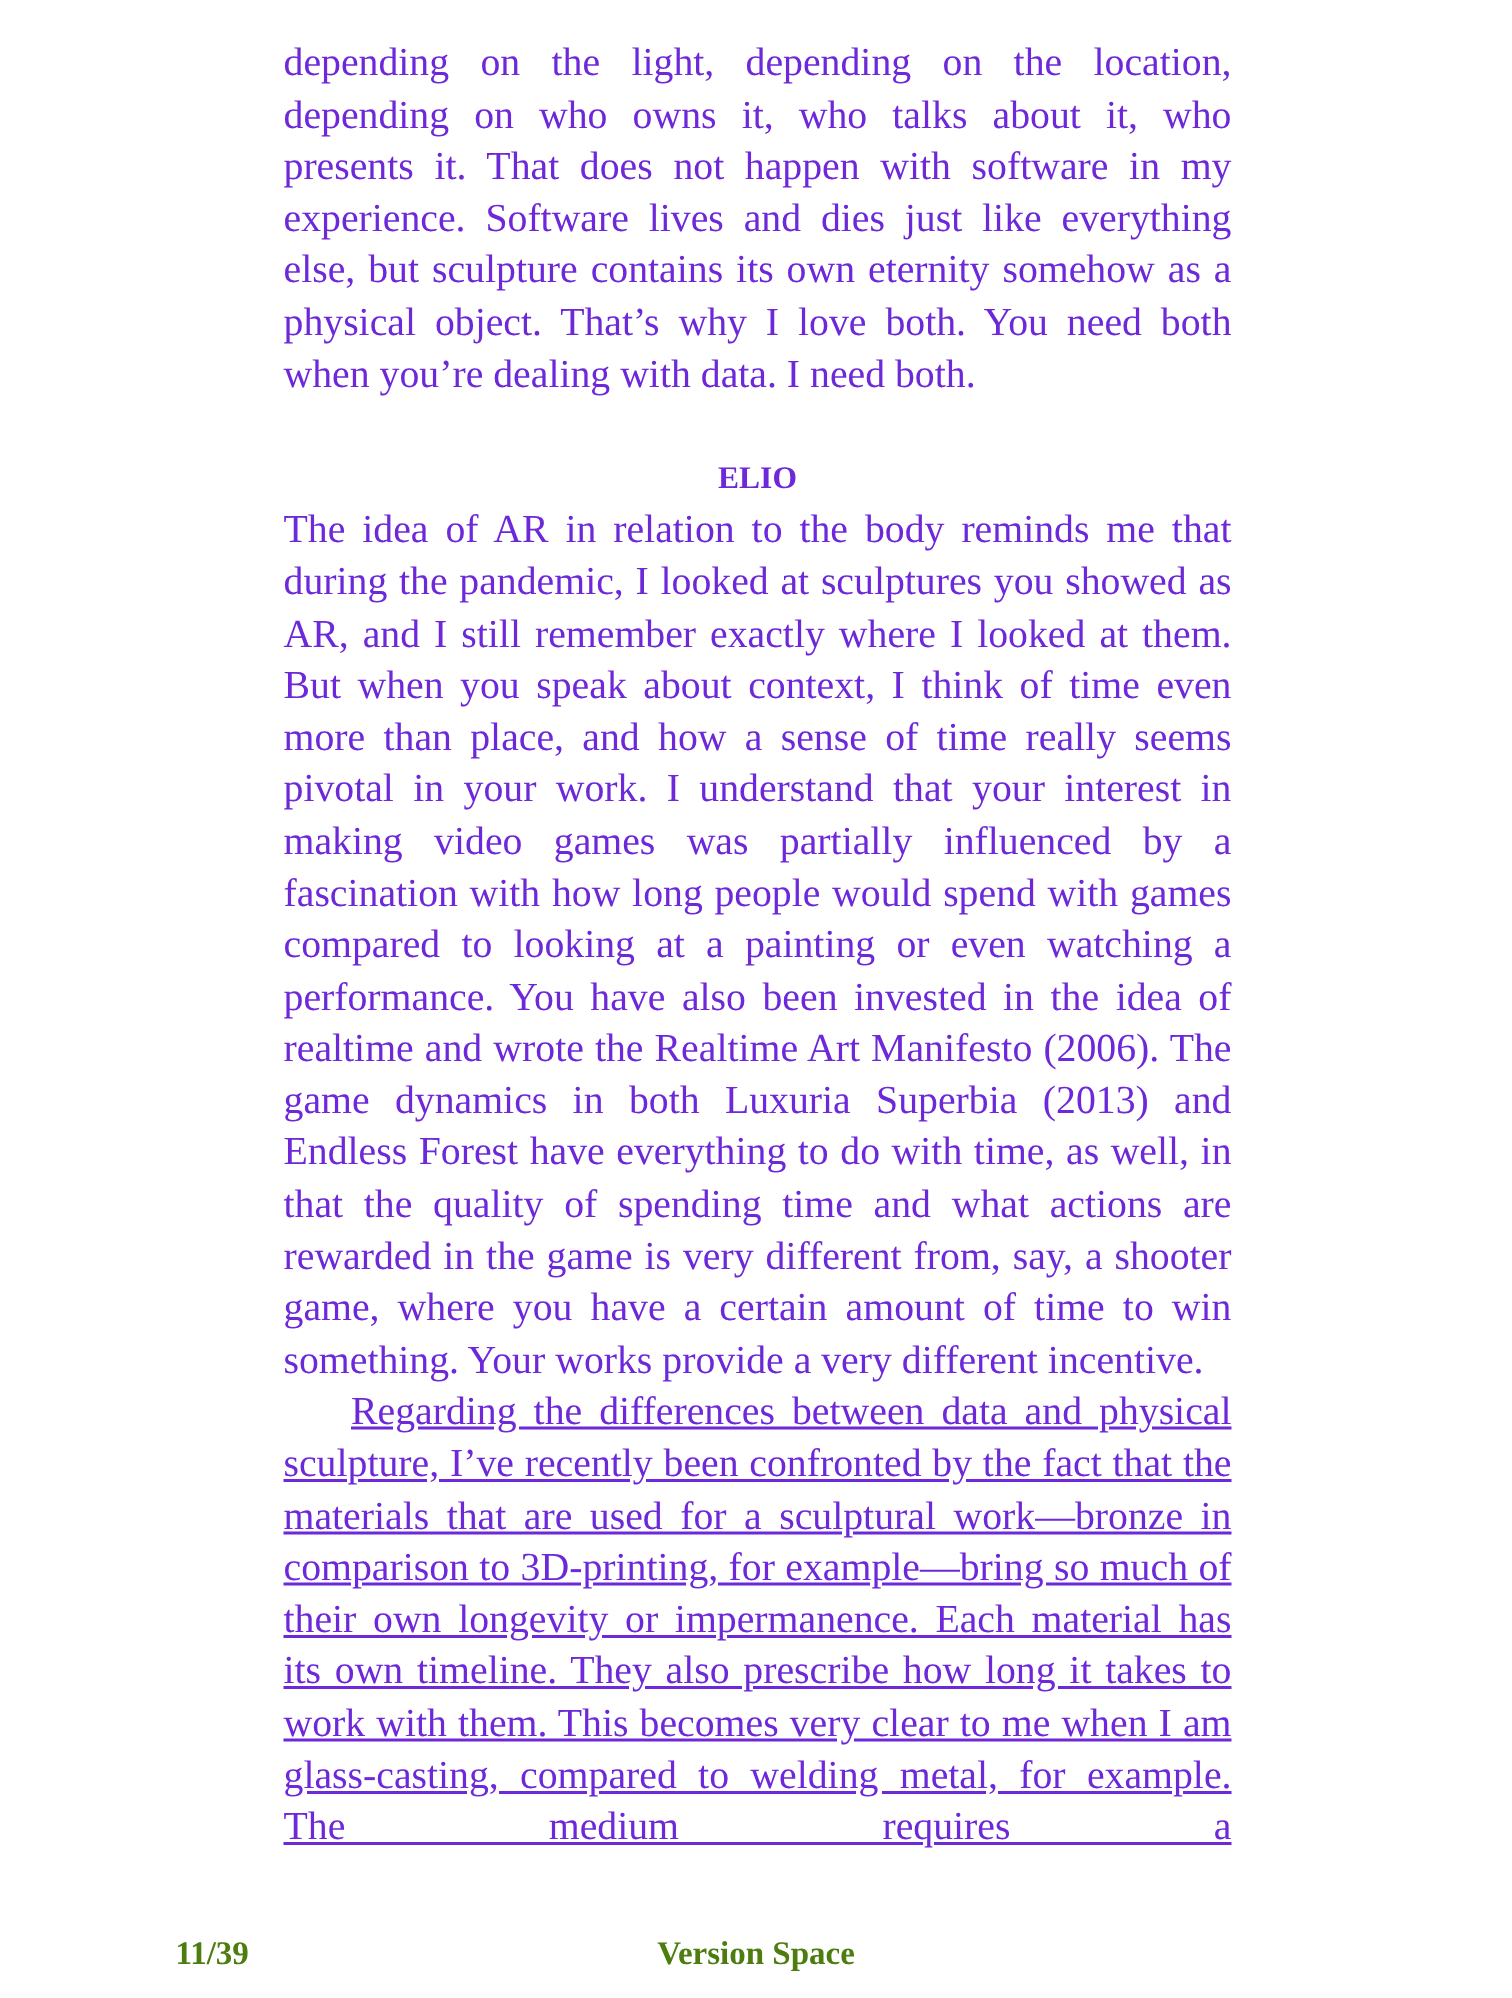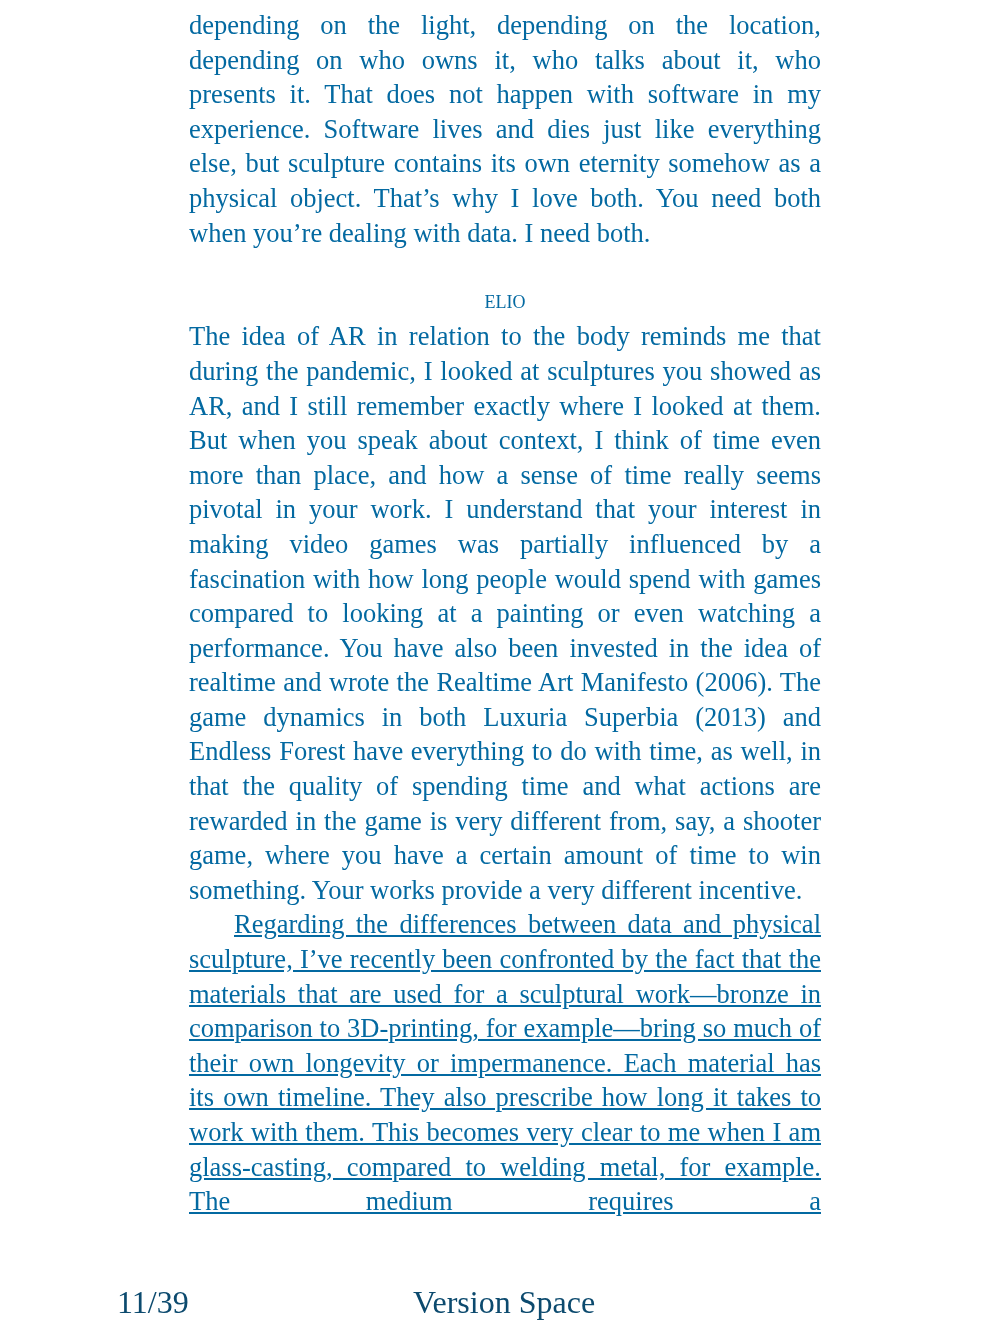--- a/index.html
+++ b/index.html
@@ -10,57 +10,57 @@
     width: 1008px;
     height: 1332px;
     background: #ffffff;
     position: relative;
     overflow: hidden;
     font-family: "Liberation Serif", "DejaVu Serif", serif;
   }
   .text-column {
     position: absolute;
     left: 189px;
-    top: 8px;
+    top: 24px;
     width: 632px;
-    color: #0369a1;
+    color: #6d28d9;
     font-size: 26.5px;
     line-height: 34.6px;
     text-align: justify;
   }
   .para {
     margin: 0;
   }
   .para.indented {
     text-indent: 45px;
     text-decoration: underline;
   }
   .para.justify-last {
     text-align-last: justify;
   }
   .speaker-heading {
     margin: 34.6px 0 0 0;
-    font-size: 18px;
+    font-size: 21px;
     line-height: 34.6px;
-    font-weight: normal;
+    font-weight: bold;
     text-align: center;
     text-align-last: center;
   }
   .italic {
   }
   .page-footer {
     position: absolute;
     left: 0;
     top: 1285px;
     width: 100%;
     height: 36px;
-    color: #0c4a6e;
-    font-size: 32px;
+    color: #4d7c0f;
+    font-size: 22px;
     line-height: 34px;
-    font-weight: normal;
+    font-weight: bold;
   }
   .page-number {
     position: absolute;
     left: 117px;
     top: 0;
   }
   .running-title {
     position: absolute;
     left: 0;
     top: 0;

